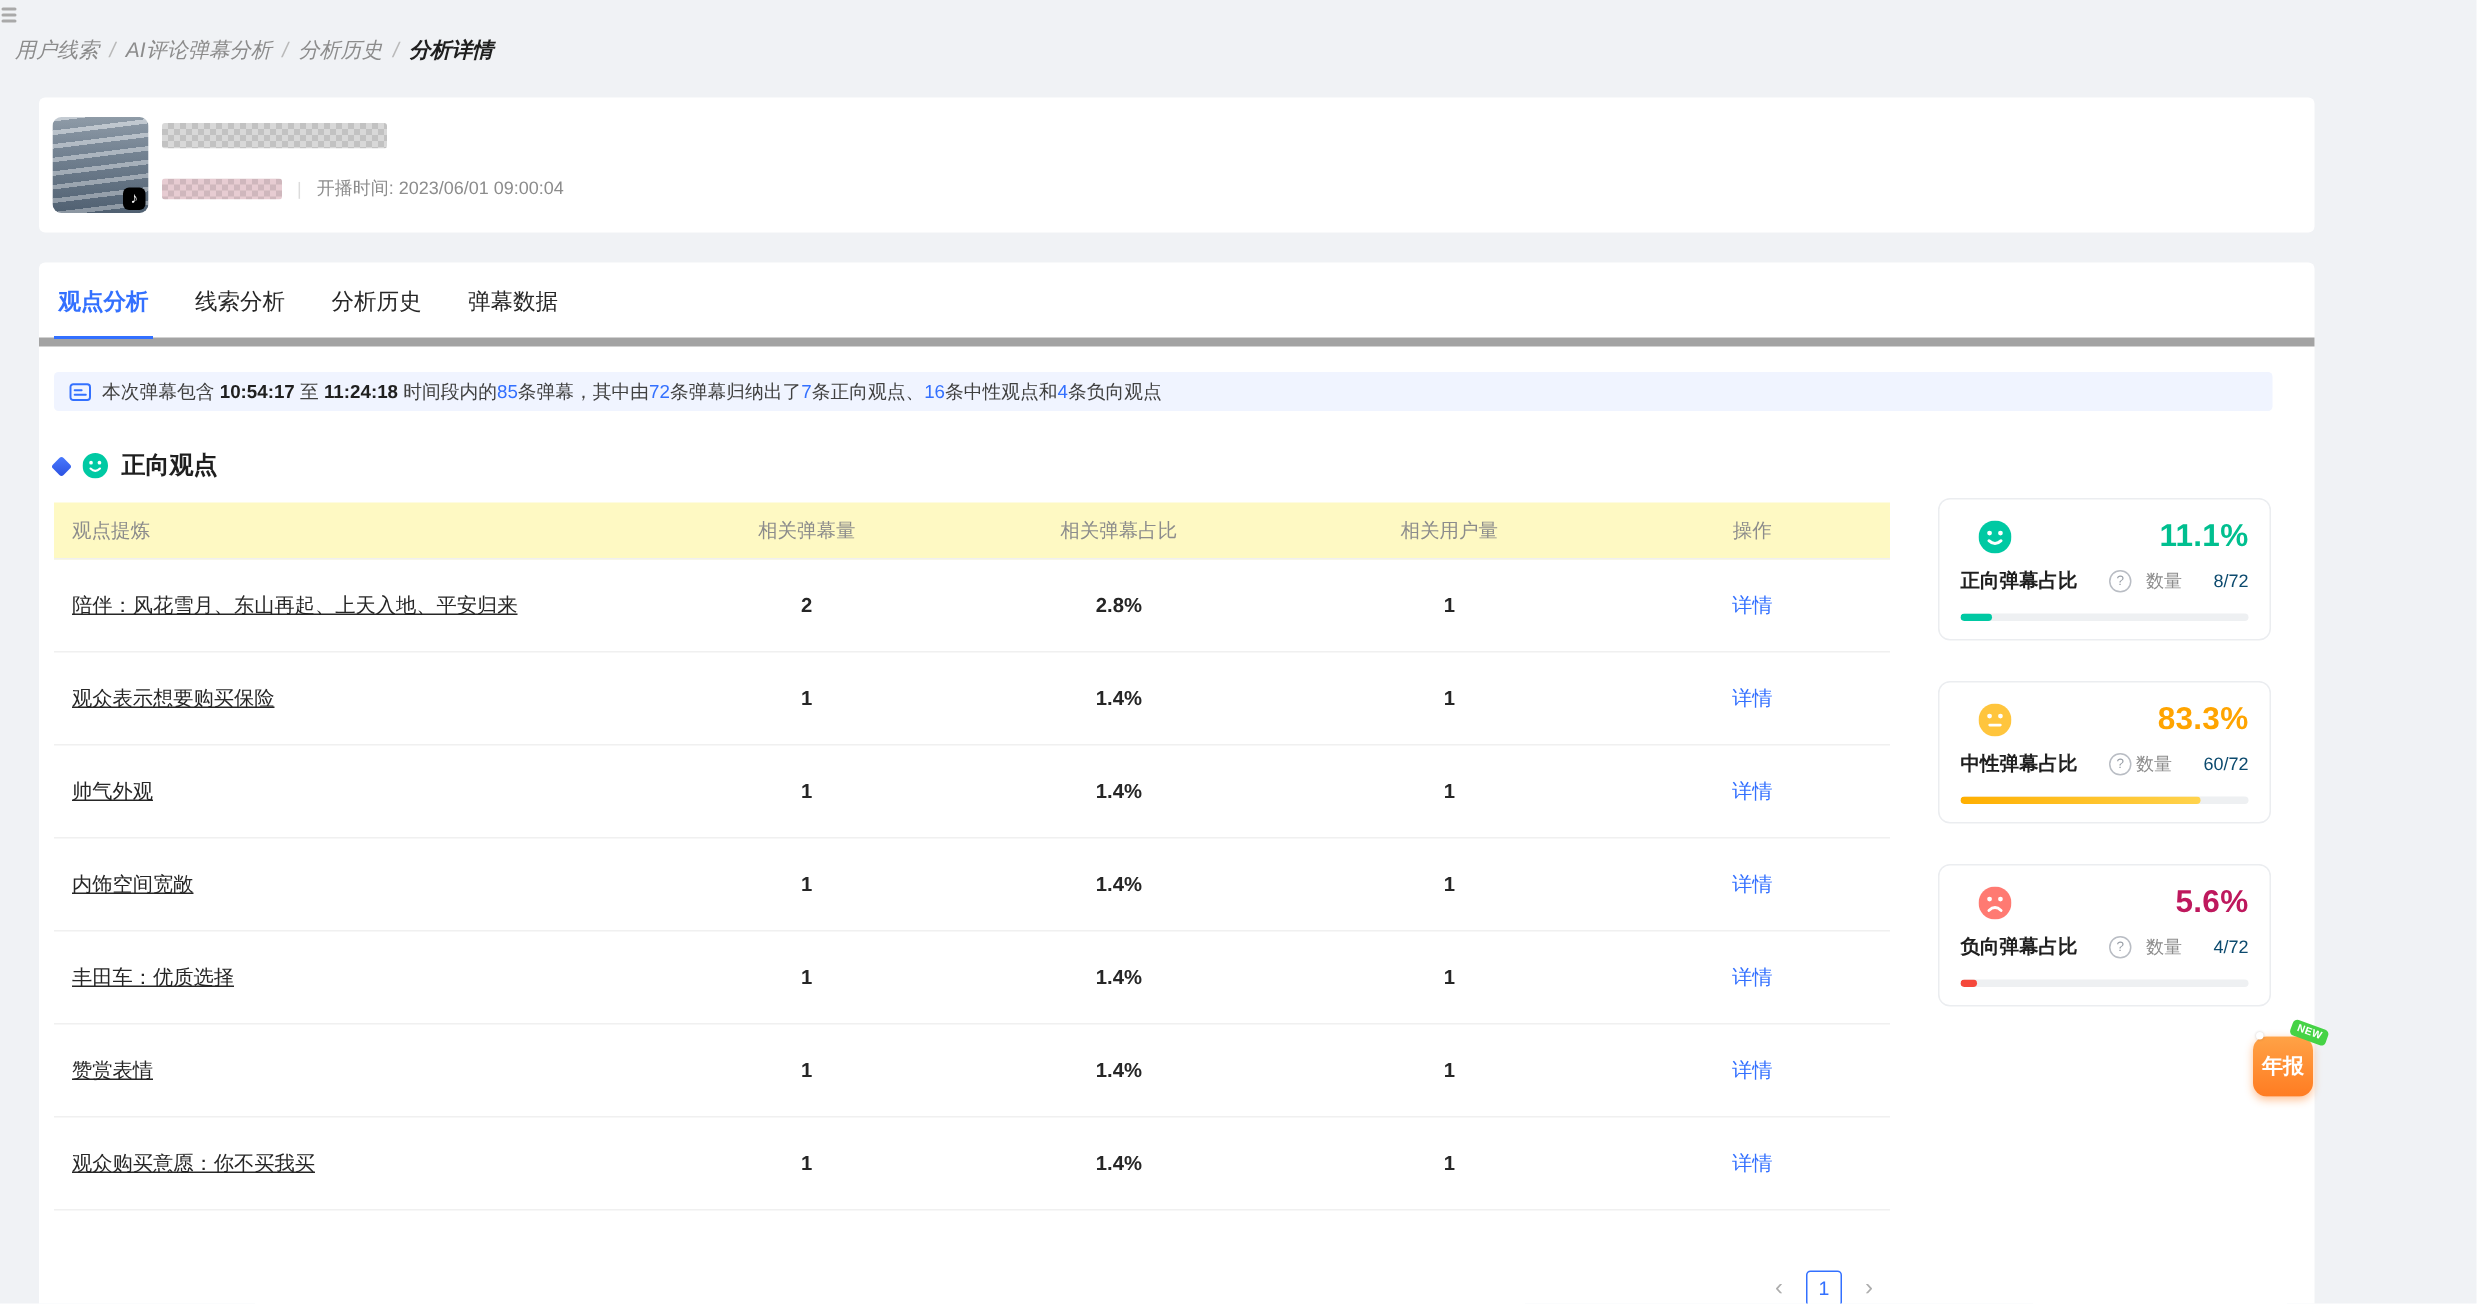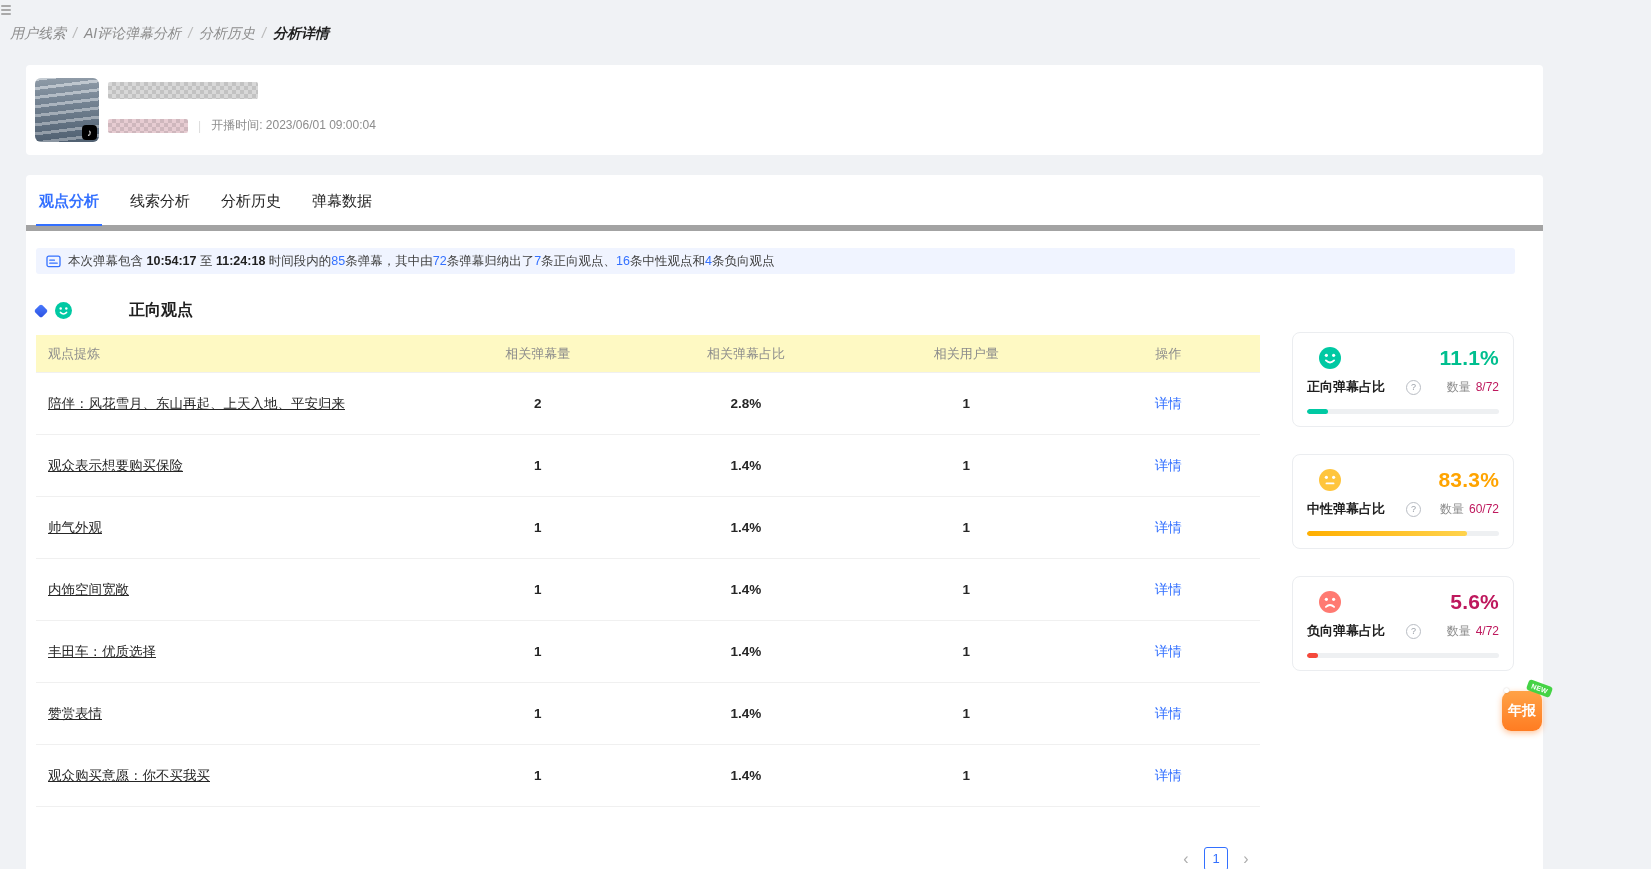--- a/index.html
+++ b/index.html
@@ -54,21 +54,21 @@
   .seg-normal{color:#404040;}
   .seg-strong{color:#1f1f1f;font-weight:700;}
   .seg-blue{color:#3370ff;}
 
   .content-row{display:flex;padding:0 29px 0 10px;}
   .left-col{width:1224px;flex:none;}
   .right-col{width:222px;flex:none;margin-left:32px;}
 
   .section-head{display:flex;align-items:center;gap:9px;margin:26px 0 14px;}
   .diamond{width:10px;height:10px;background:linear-gradient(135deg,#4a7bff,#2b50e0);transform:rotate(45deg);border-radius:2px;flex:none;}
-  .section-title{font-size:16px;font-weight:700;color:#1f1f1f;margin-left:48px;}
+  .section-title{font-size:16px;font-weight:700;color:#1f1f1f;}
 
   table.opinion-table{width:100%;border-collapse:collapse;table-layout:fixed;}
   .opinion-table th{background:#fef9c3;color:#8c8c8c;font-weight:400;font-size:13px;height:37px;padding:0 12px;
     text-align:center;border-bottom:1px solid #f0f0f0;}
   .opinion-table th.first{text-align:left;}
   .opinion-table td{border-bottom:1px solid #f0f0f0;height:61px;font-size:13.5px;text-align:center;padding:0 12px;color:#262626;}
   .opinion-table td.first{text-align:left;text-decoration:underline;}
   .opinion-table td.num{font-weight:700;}
   .link{color:#3370ff;cursor:pointer;}
 
@@ -80,21 +80,21 @@
   
   .stat-card{border:1px solid #ebedf0;border-radius:8px;padding:13px 14px 0;height:95px;box-sizing:border-box;margin-top:27px;background:#fff;}
   .stat-card.first{margin-top:58px;}
   .stat-top{display:flex;justify-content:space-between;align-items:center;padding-left:12px;}
   .stat-percent{font-size:21px;font-weight:700;letter-spacing:.2px;}
   .stat-mid{display:flex;justify-content:space-between;align-items:center;margin-top:8px;}
   .stat-label-wrap{display:flex;align-items:center;gap:21px;font-size:13px;font-weight:700;color:#1f1f1f;}
   .help-icon{width:13px;height:13px;border:1px solid #b9bdc4;border-radius:50%;color:#9aa0a8;font-size:9px;
     line-height:12px;text-align:center;cursor:pointer;font-weight:400;flex:none;}
   .stat-count{font-size:12px;color:#8c8c8c;}
-  .count-value{margin-left:5px;color:#be185d;}
+  .count-value{margin-left:21px;color:#0c4a6e;}
   .stat-bar{margin-top:13px;height:5px;background:#eef0f2;border-radius:3px;overflow:hidden;}
   .stat-bar-fill{height:100%;border-radius:3px;}
 
   
   .float-badge{position:absolute;left:1502px;top:684px;width:46px;height:50px;cursor:pointer;z-index:10;}
   .badge-body{width:40px;height:40px;margin-top:7px;background:linear-gradient(180deg,#ffa246,#ff7c22);
     border-radius:9px;color:#fff;font-size:14px;font-weight:700;display:flex;align-items:center;justify-content:center;
     box-shadow:0 2px 6px rgba(255,122,26,.45);}
   .badge-ribbon{position:absolute;top:-1px;right:-4px;background:#45d345;color:#fff;font-size:7px;font-weight:700;
     padding:2px 4px;border-radius:3px;transform:rotate(20deg);letter-spacing:.3px;}

